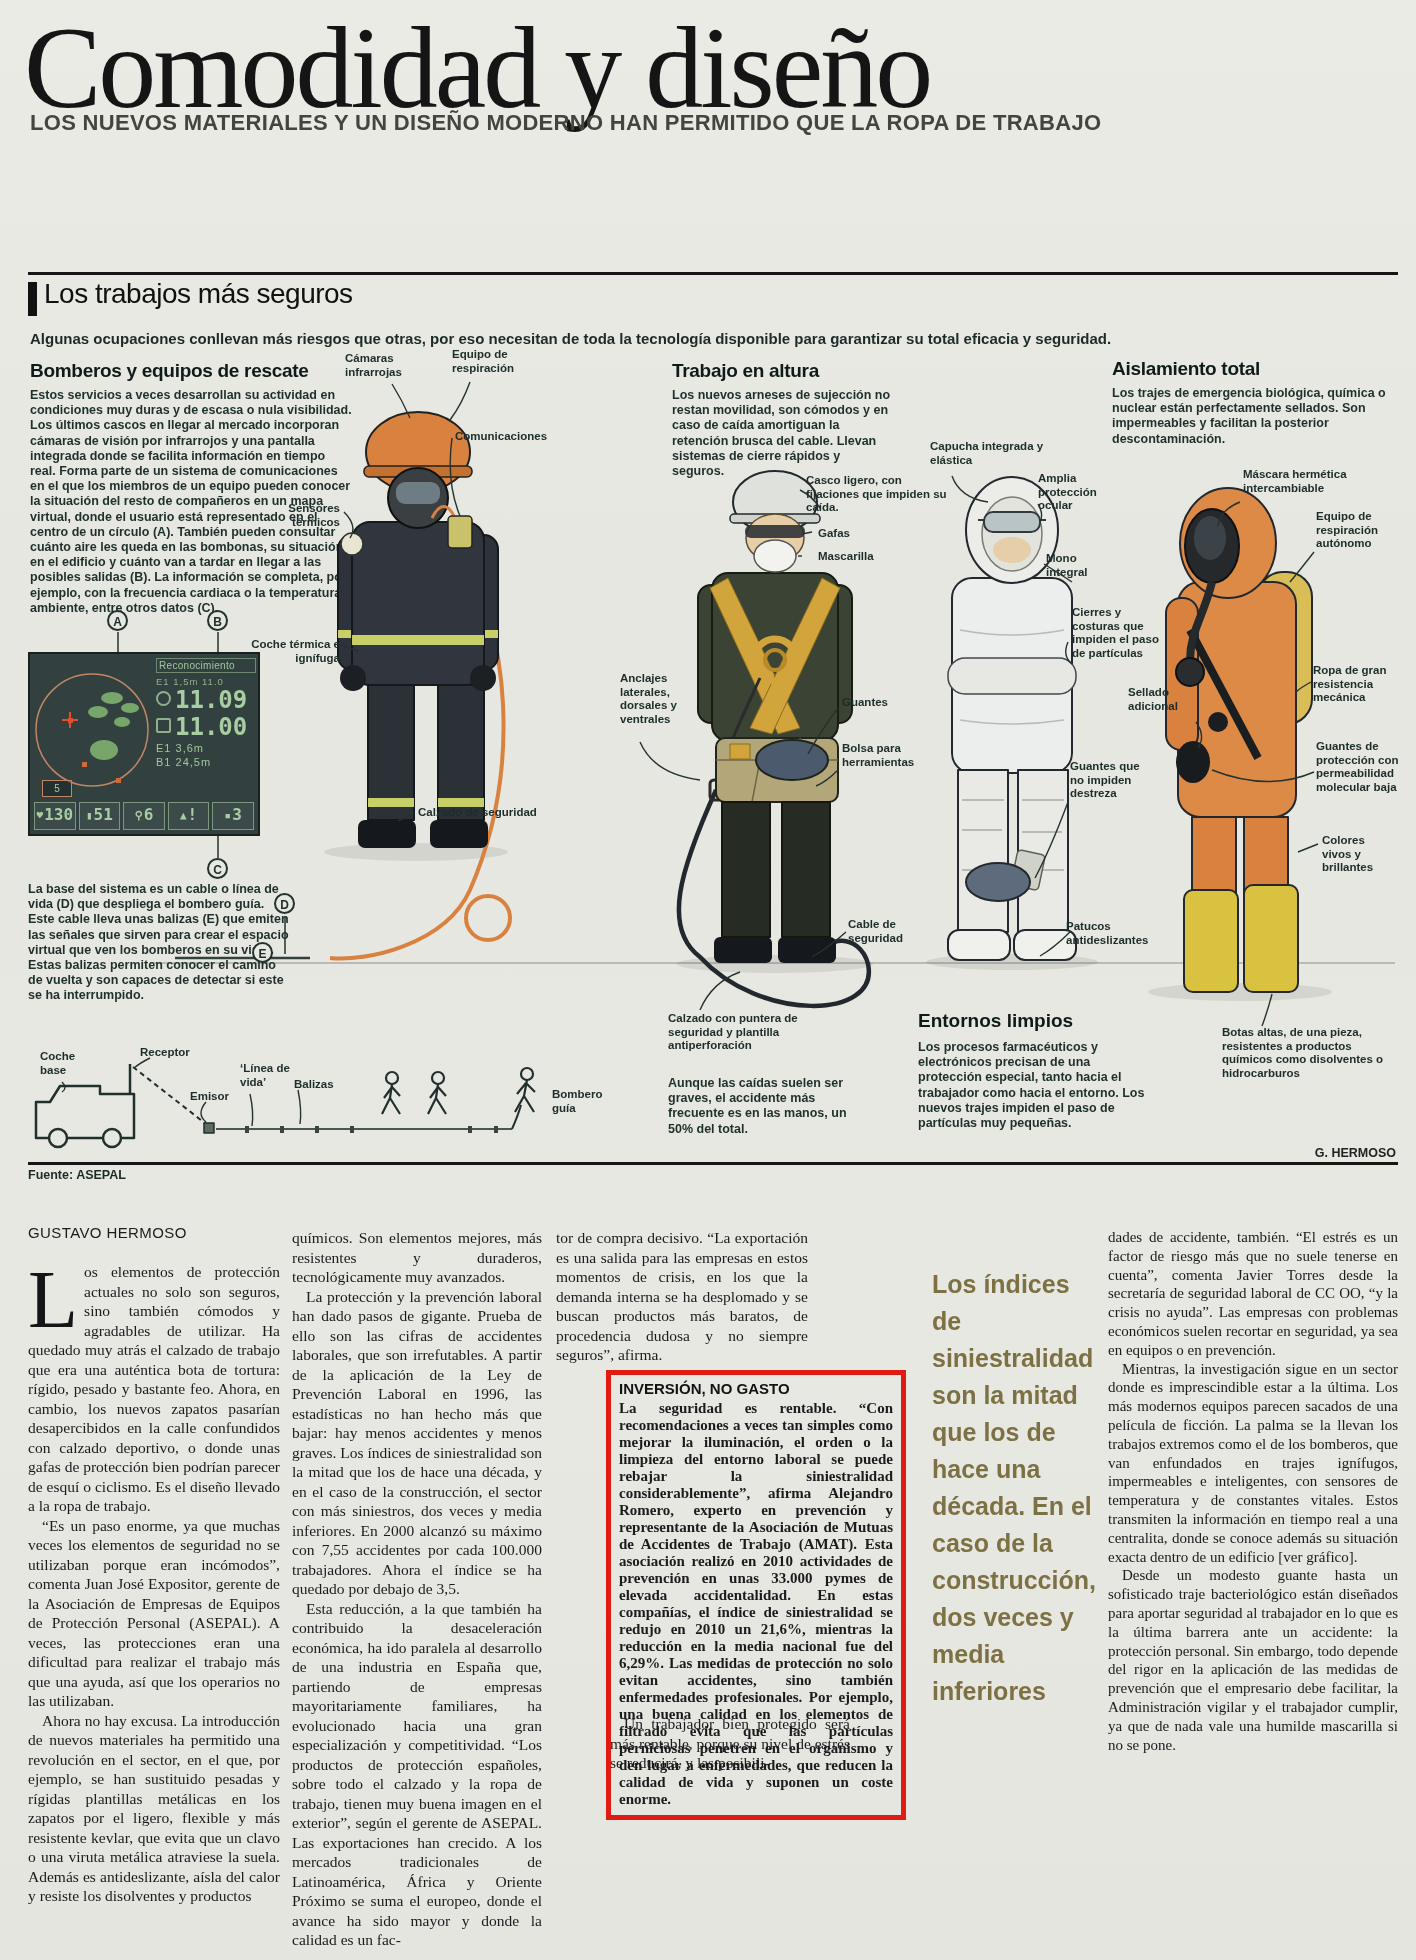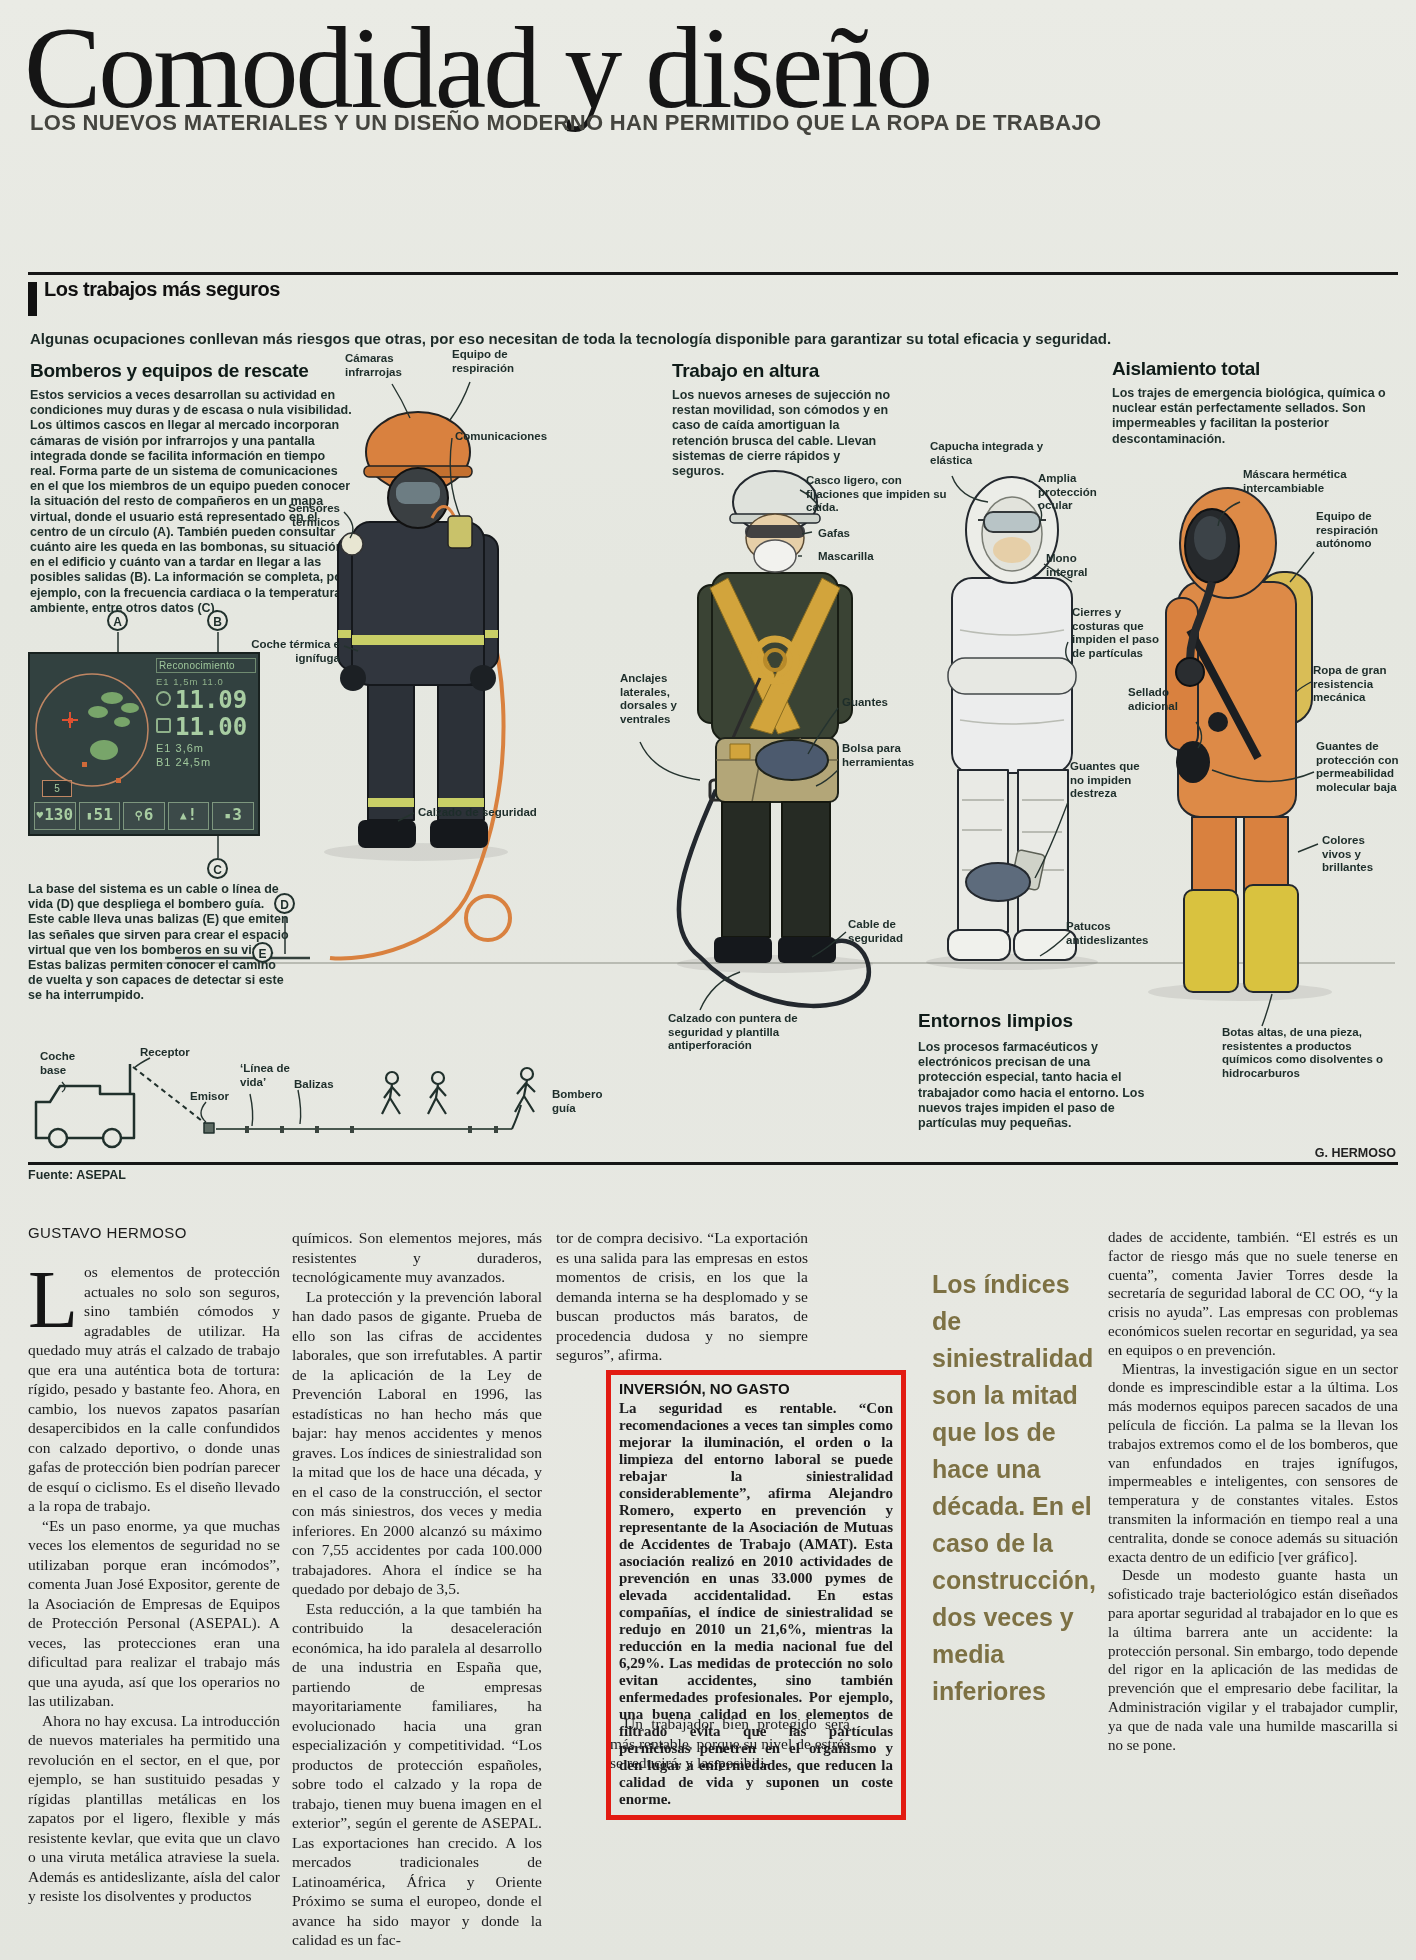--- a/index.html
+++ b/index.html
@@ -7,21 +7,21 @@
         background:linear-gradient(180deg,#eaebe5 0%,#e5e7e0 30%,#e7e8e2 70%,#e3e5de 100%);
         font-family:"Liberation Sans",sans-serif;color:#141414;}
   
   .headline{position:absolute;left:24px;top:2px;font-family:"Liberation Serif",serif;
             font-size:116px;letter-spacing:-3px;color:#151515;white-space:nowrap;}
   .subhead{position:absolute;left:30px;top:108px;font-weight:bold;font-size:22px;line-height:30px;
            color:#45453f;letter-spacing:.3px;}
   
   .rule-top{position:absolute;left:28px;top:272px;width:1370px;height:3px;background:#161616;}
   .ig-bar{position:absolute;left:28px;top:282px;width:9px;height:34px;background:#111;}
-  .ig-title{position:absolute;left:44px;top:278px;font-weight:bold;font-size:20px;color:#101010;letter-spacing:-.5px;text-align:center;}
+  .ig-title{position:absolute;left:44px;top:278px;font-weight:normal;font-size:28px;color:#101010;letter-spacing:-.5px;text-align:center;}
   .ig-sub{position:absolute;left:30px;top:330px;font-weight:bold;font-size:15px;color:#1d2b28;}
   .sec-head{position:absolute;font-weight:bold;font-size:19px;color:#0f1b18;letter-spacing:-.3px;}
   .sec-body{position:absolute;font-weight:bold;font-size:12.5px;line-height:15.2px;color:#1f302c;}
   .lbl{position:absolute;font-weight:bold;font-size:11.5px;line-height:13.5px;color:#1d2d2a;z-index:3;}
   .lbl.r{text-align:right;}
   .mini-head{position:absolute;font-weight:bold;font-size:19px;color:#0f1b18;z-index:3;}
   .marker{position:absolute;width:21px;height:21px;border:2px solid #22322e;border-radius:50%;
           background:#e7e8e1;font-weight:bold;font-size:12px;line-height:21px;text-align:center;
           color:#1d2d2a;z-index:4;box-sizing:border-box;}
   .ig-art{position:absolute;left:0;top:330px;z-index:1;pointer-events:none;}
@@ -318,20 +318,21 @@
   <div class="lbl" style="left:552px;top:1088px;width:62px;">Bombero guía</div>
 
   <div class="lbl" style="left:806px;top:474px;width:150px;">Casco ligero, con fijaciones que impiden su caída.</div>
   <div class="lbl" style="left:818px;top:527px;width:70px;">Gafas</div>
   <div class="lbl" style="left:818px;top:550px;width:90px;">Mascarilla</div>
   <div class="lbl" style="left:620px;top:672px;width:95px;">Anclajes laterales, dorsales y ventrales</div>
   <div class="lbl" style="left:842px;top:696px;width:80px;">Guantes</div>
   <div class="lbl" style="left:842px;top:742px;width:95px;">Bolsa para herramientas</div>
   <div class="lbl" style="left:848px;top:918px;width:80px;">Cable de seguridad</div>
   <div class="lbl" style="left:668px;top:1012px;width:150px;">Calzado con puntera de seguridad y plantilla antiperforación</div>
+  <div class="sec-body" style="left:668px;top:1076px;width:200px;z-index:3;">Aunque las caídas suelen ser graves, el accidente más frecuente es en las manos, un 50% del total.</div>
 
   <div class="lbl" style="left:930px;top:440px;width:130px;">Capucha integrada y elástica</div>
   <div class="lbl" style="left:1038px;top:472px;width:90px;">Amplia protección ocular</div>
   <div class="lbl" style="left:1046px;top:552px;width:70px;">Mono integral</div>
   <div class="lbl" style="left:1072px;top:606px;width:100px;">Cierres y costuras que impiden el paso de partículas</div>
   <div class="lbl" style="left:1128px;top:686px;width:78px;">Sellado adicional</div>
   <div class="lbl" style="left:1070px;top:760px;width:80px;">Guantes que no impiden destreza</div>
   <div class="lbl" style="left:1066px;top:920px;width:110px;">Patucos antideslizantes</div>
   <div class="lbl" style="left:1243px;top:468px;width:140px;">Máscara hermética intercambiable</div>
   <div class="lbl" style="left:1316px;top:510px;width:90px;">Equipo de respiración autónomo</div>

